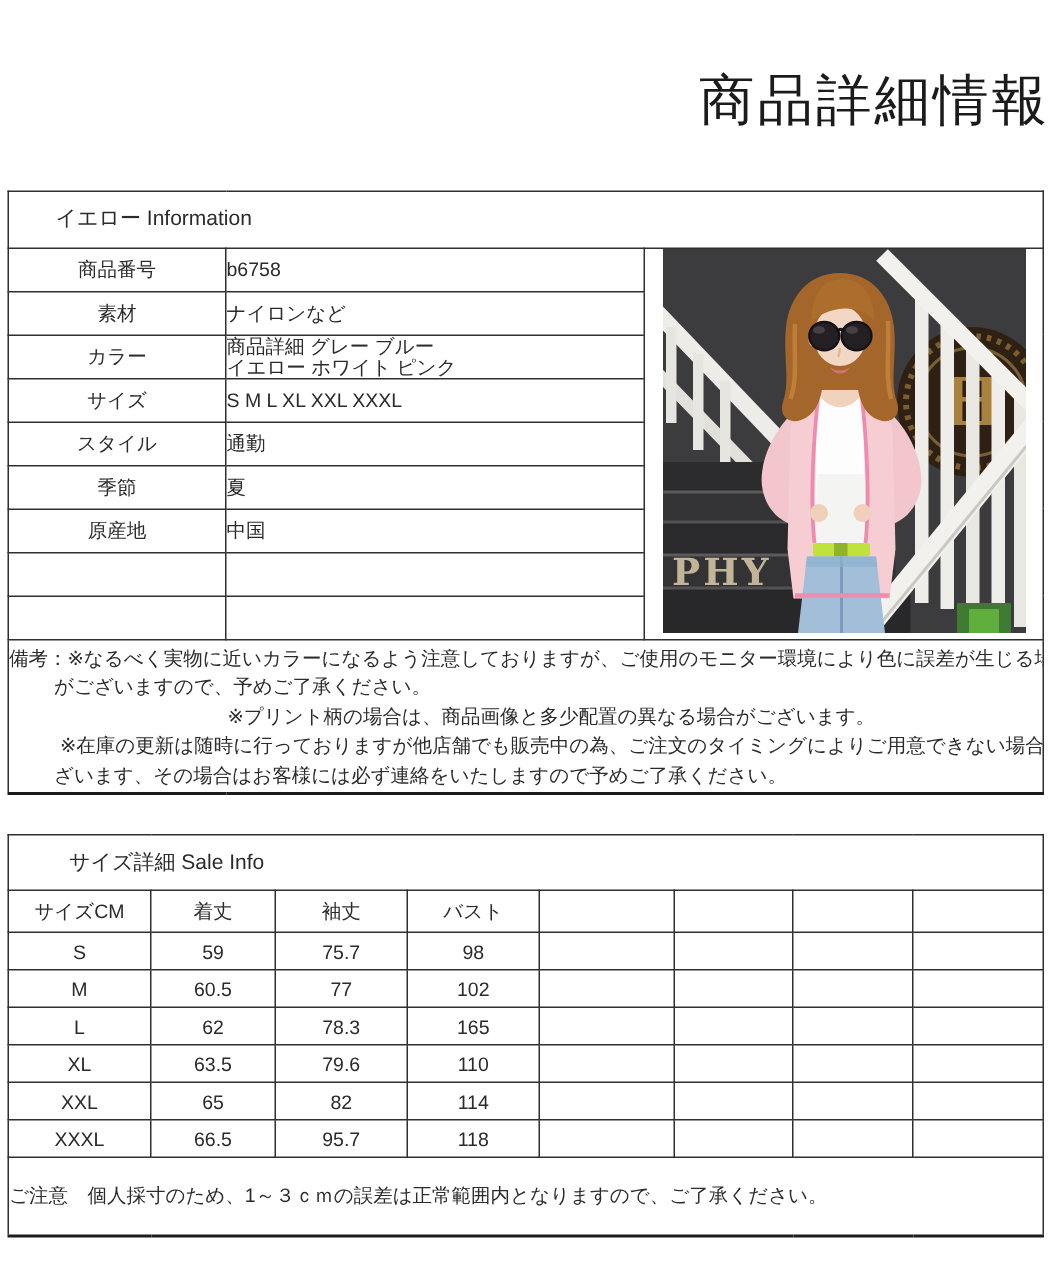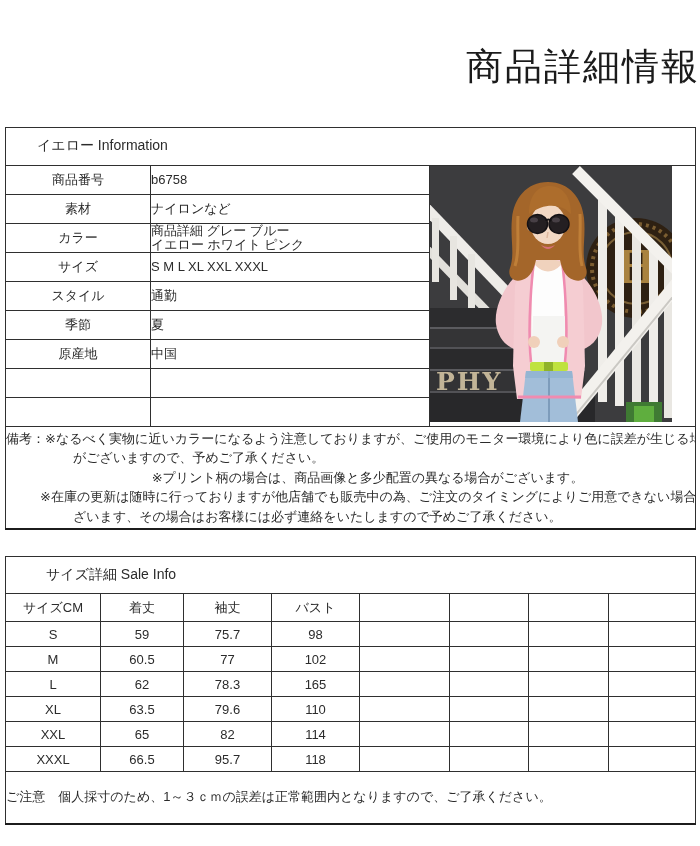--- a/index.html
+++ b/index.html
@@ -21,25 +21,25 @@
   }
   .tbl td, .tbl th{
     border:1px solid #2f2f2f; font-size:13px; font-weight:normal;
     vertical-align:middle; padding:0; overflow:hidden;
   }
   
   .info-band td{ height:38px; padding-left:31px; font-size:14px; text-align:left; }
   .info-row td{ height:29px; }
   .cell-label{ text-align:center; }
   .cell-value{ line-height:14px; }
-  .photo-cell{ vertical-align:top; padding-top:4px; }
+  .photo-cell{ vertical-align:top; text-align:center; padding-top:4px; }
   .remarks-cell{ height:103px; vertical-align:middle; padding:6px 14px 6px 26px; line-height:19.5px; font-size:13px; text-align:left; }
   .rline{ white-space:nowrap; }
   .ind1{ margin-left:34px;text-align:center; }
-  .ind2{ margin-left:67px; }
+  .ind2{ margin-left:30px; }
   
   .size-band td{ height:37px; padding-left:40px; font-size:14px; text-align:left; }
   .size-head th{ height:28px; text-align:center; }
   .size-row td{ height:25px; text-align:center; }
   .notice-cell{ height:52px; vertical-align:middle; padding-left:17px; font-size:13.5px; text-align:left; }
   .gap1{ height:38px; }
   .gap2{ height:26px; }
   svg text{ font-family:"DejaVu Serif","Liberation Serif",serif; }
 </style>
 </head>

